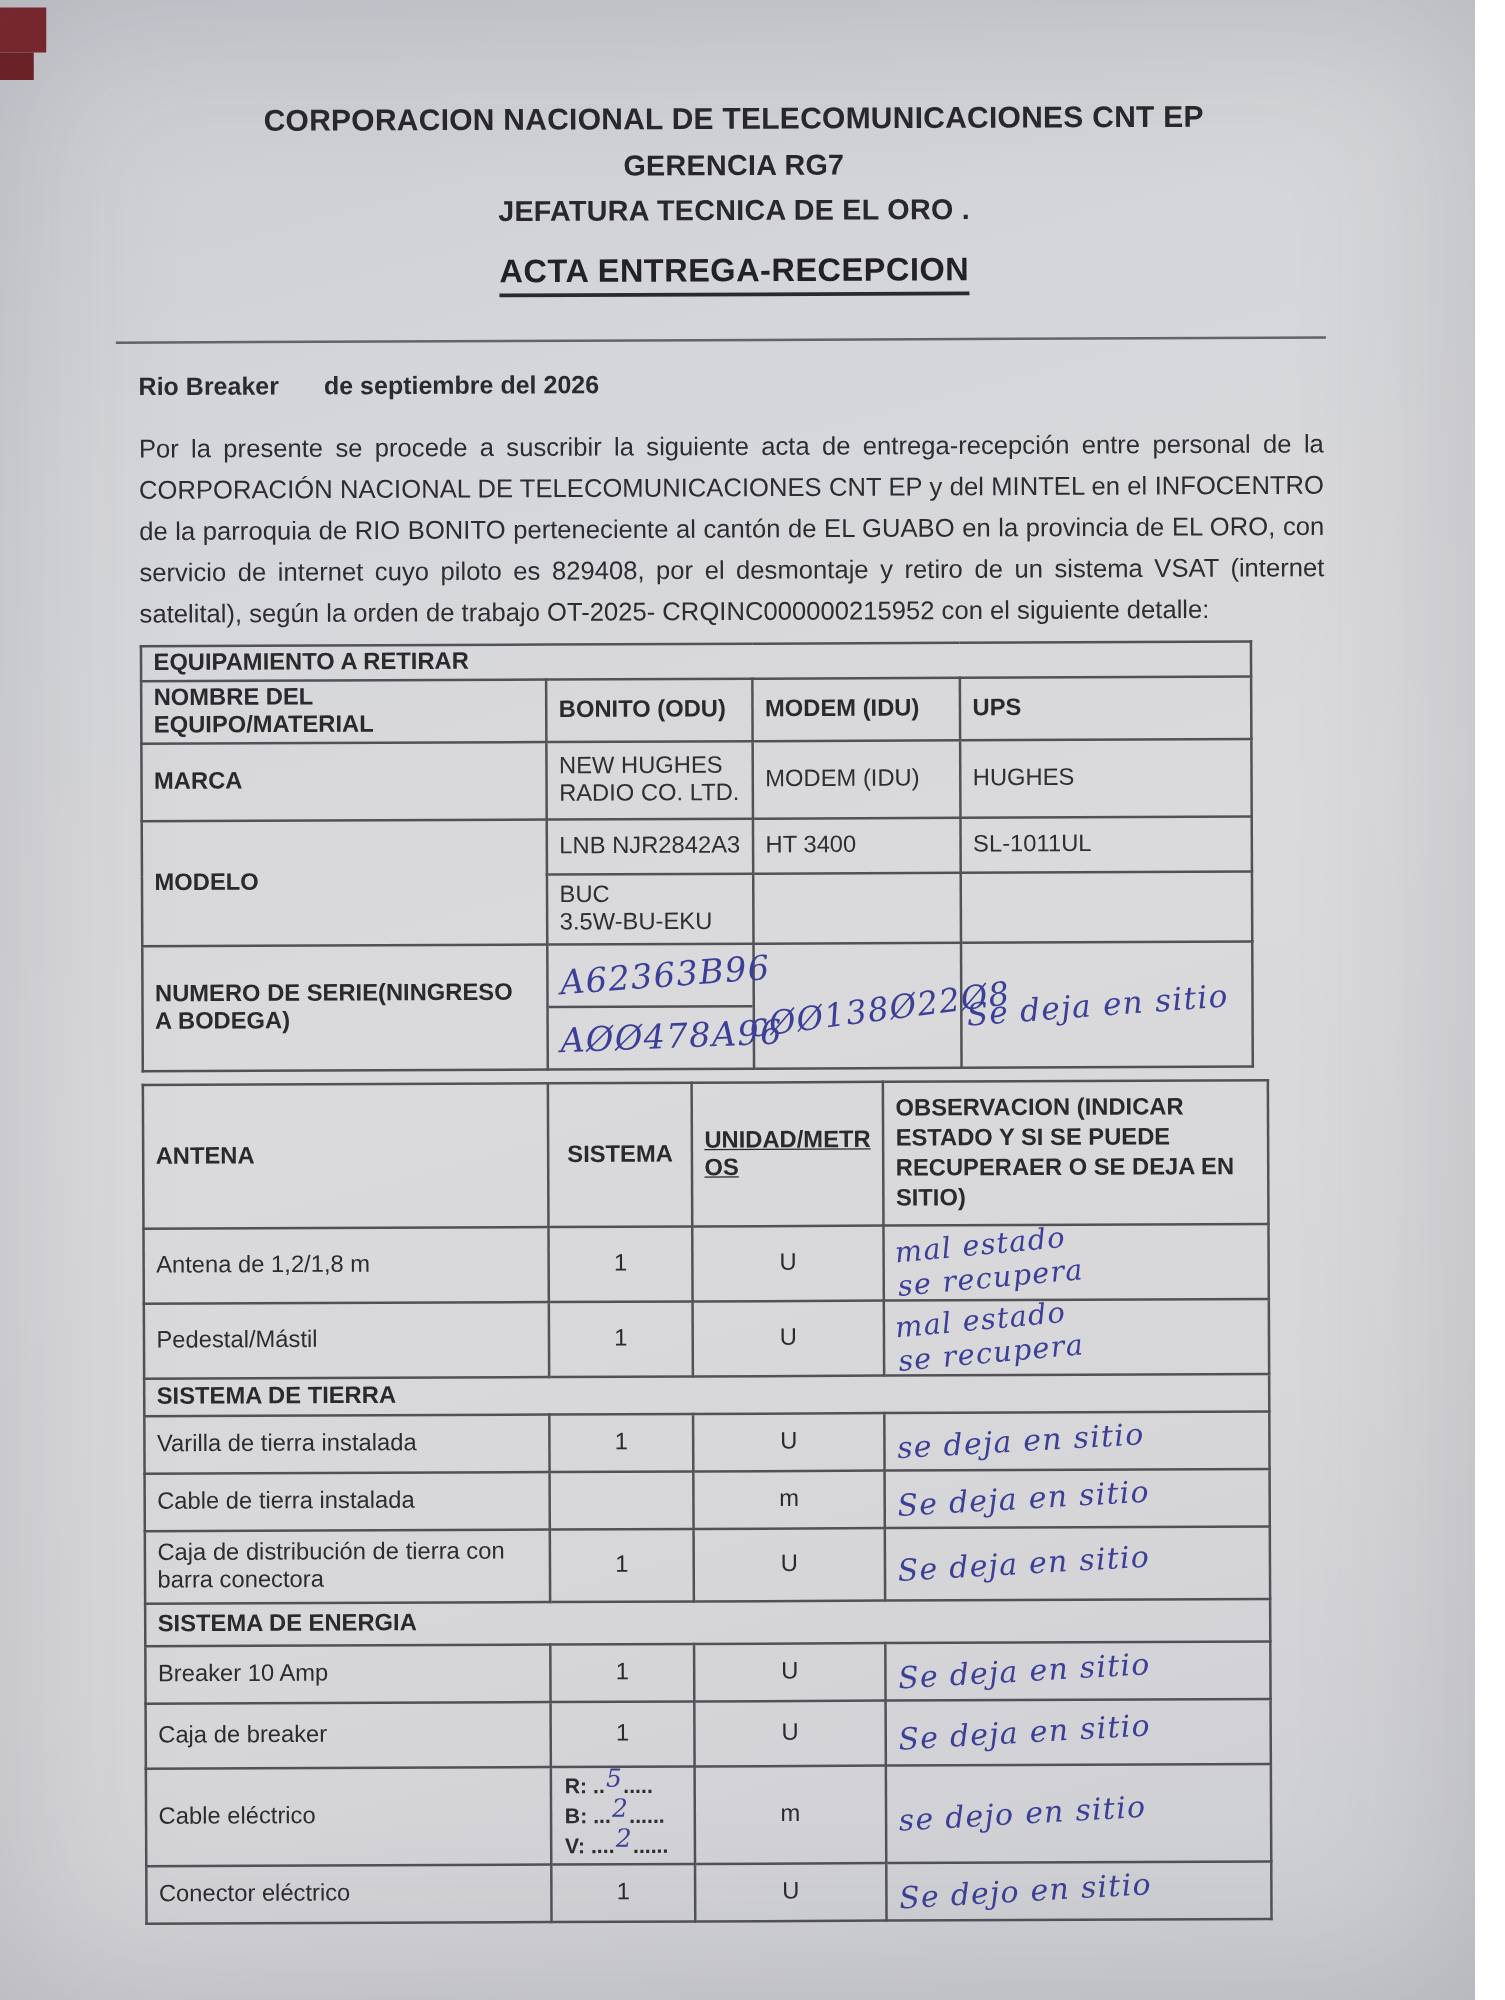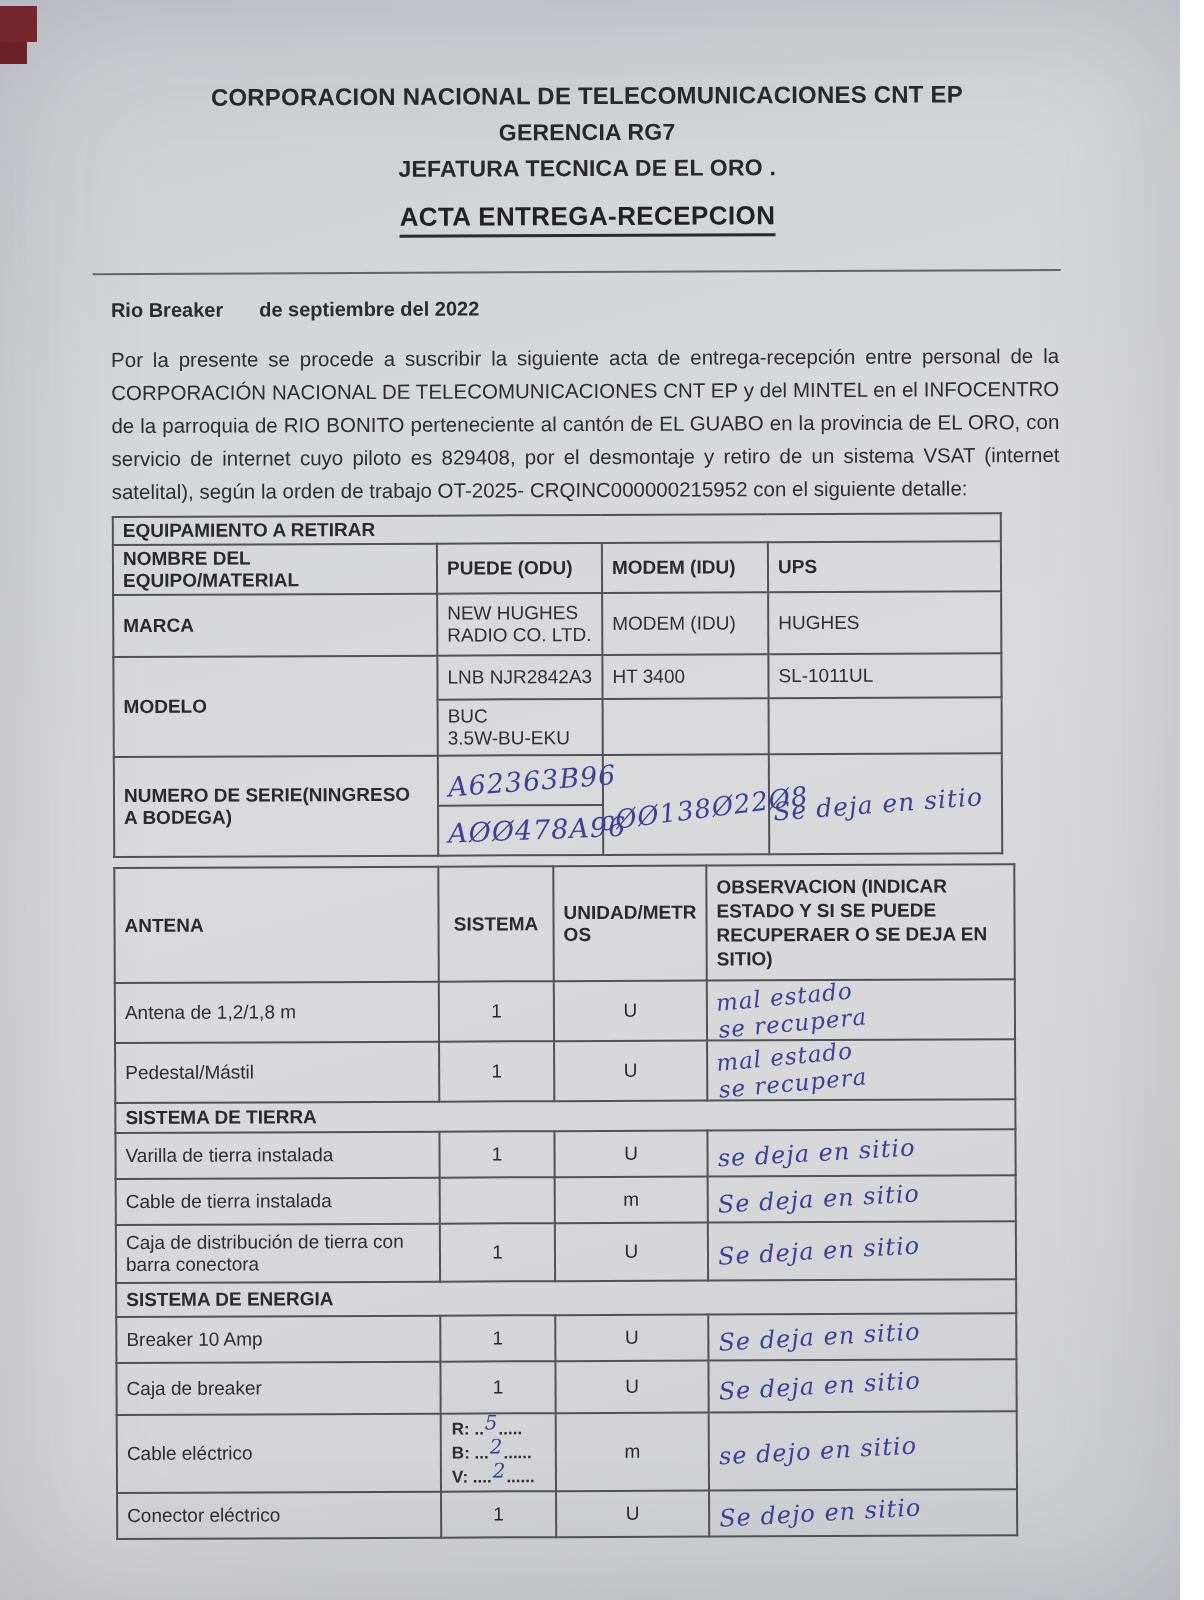--- a/index.html
+++ b/index.html
@@ -44,21 +44,21 @@
   td{border:2px solid #515157;padding:2px 9px;font-size:19px;vertical-align:middle;overflow:visible;}
   .t1{position:absolute;top:514px;left:113px;width:888px;}
   .t2{position:absolute;top:865px;left:113px;width:900px;}
   .title-cell{font-weight:700;}
   .head-cell{font-weight:700;}
   .label-cell{font-weight:700;}
   .val-cell{white-space:pre-line;font-weight:400;color:#2e2e33;}
   .section-cell{font-weight:700;}
   .name-cell{font-weight:400;color:#2c2c31;}
   .center{text-align:center;}
-  .breakall{word-break:break-all;}
+  .breakall{word-break:break-all;text-decoration:underline;}
   .obs-head{font-size:19px;line-height:24px;font-weight:700;vertical-align:middle;}
   
   .sub1{height:47px;display:flex;align-items:center;margin:0 -9px;padding:0 9px;border-bottom:2px solid #515157;}
   .sub2{height:47px;display:flex;align-items:center;margin:0 -9px;padding:0 9px;}
   
   .hw{
     font-family:"DejaVu Serif",serif;font-style:italic;
     color:#3c3f97;display:inline-block;letter-spacing:1px;
   }
   .hw-serial{font-size:27px;transform:rotate(-4deg);white-space:nowrap;}
@@ -85,40 +85,40 @@
     <div class="doc-header">
       <div class="org-line l1">CORPORACION NACIONAL DE TELECOMUNICACIONES CNT EP</div>
       <div class="org-line l2">GERENCIA RG7</div>
       <div class="org-line l3">JEFATURA TECNICA DE EL ORO .</div>
       <div><span class="doc-title">ACTA ENTREGA-RECEPCION</span></div>
     </div>
 
     <div class="rule"></div>
 
     <div class="dateline">
-      <span>Rio Breaker</span><span class="gap"></span><span>de septiembre del 2022</span>
+      <span>Rio Breaker</span><span class="gap"></span><span>de septiembre del 2026</span>
     </div>
 
     <div class="intro">Por la presente se procede a suscribir la siguiente acta de entrega-recepción entre personal de la CORPORACIÓN NACIONAL DE TELECOMUNICACIONES CNT EP y  del MINTEL  en el INFOCENTRO de la parroquia de RIO BONITO perteneciente al cantón de EL GUABO en la provincia de EL ORO, con servicio de internet cuyo piloto es 829408, por el desmontaje y retiro de un sistema VSAT (internet satelital), según la orden de trabajo  OT-2025- CRQINC000000215952 con el siguiente detalle:</div>
 
     <div class="t1">
       <table>
         <colgroup>
             <col style="width:324px">
             <col style="width:165px">
             <col style="width:166px">
             <col style="width:233px">
           </colgroup>
         <tbody>
             <tr style="height:28px">
           <td colspan="4" class="title-cell">EQUIPAMIENTO A RETIRAR</td>
         </tr>
         <tr style="height:28px">
           <td class="head-cell">NOMBRE DEL EQUIPO/MATERIAL</td>
-          <td class="head-cell">PUEDE (ODU)</td>
+          <td class="head-cell">BONITO (ODU)</td>
           <td class="head-cell">MODEM (IDU)</td>
           <td class="head-cell">UPS</td>
         </tr>
         <tr style="height:62px">
           <td class="label-cell">MARCA</td>
           <td class="val-cell">NEW HUGHES
 RADIO CO. LTD.</td>
           <td class="val-cell">MODEM (IDU)</td>
           <td class="val-cell">HUGHES</td>
         </tr>

